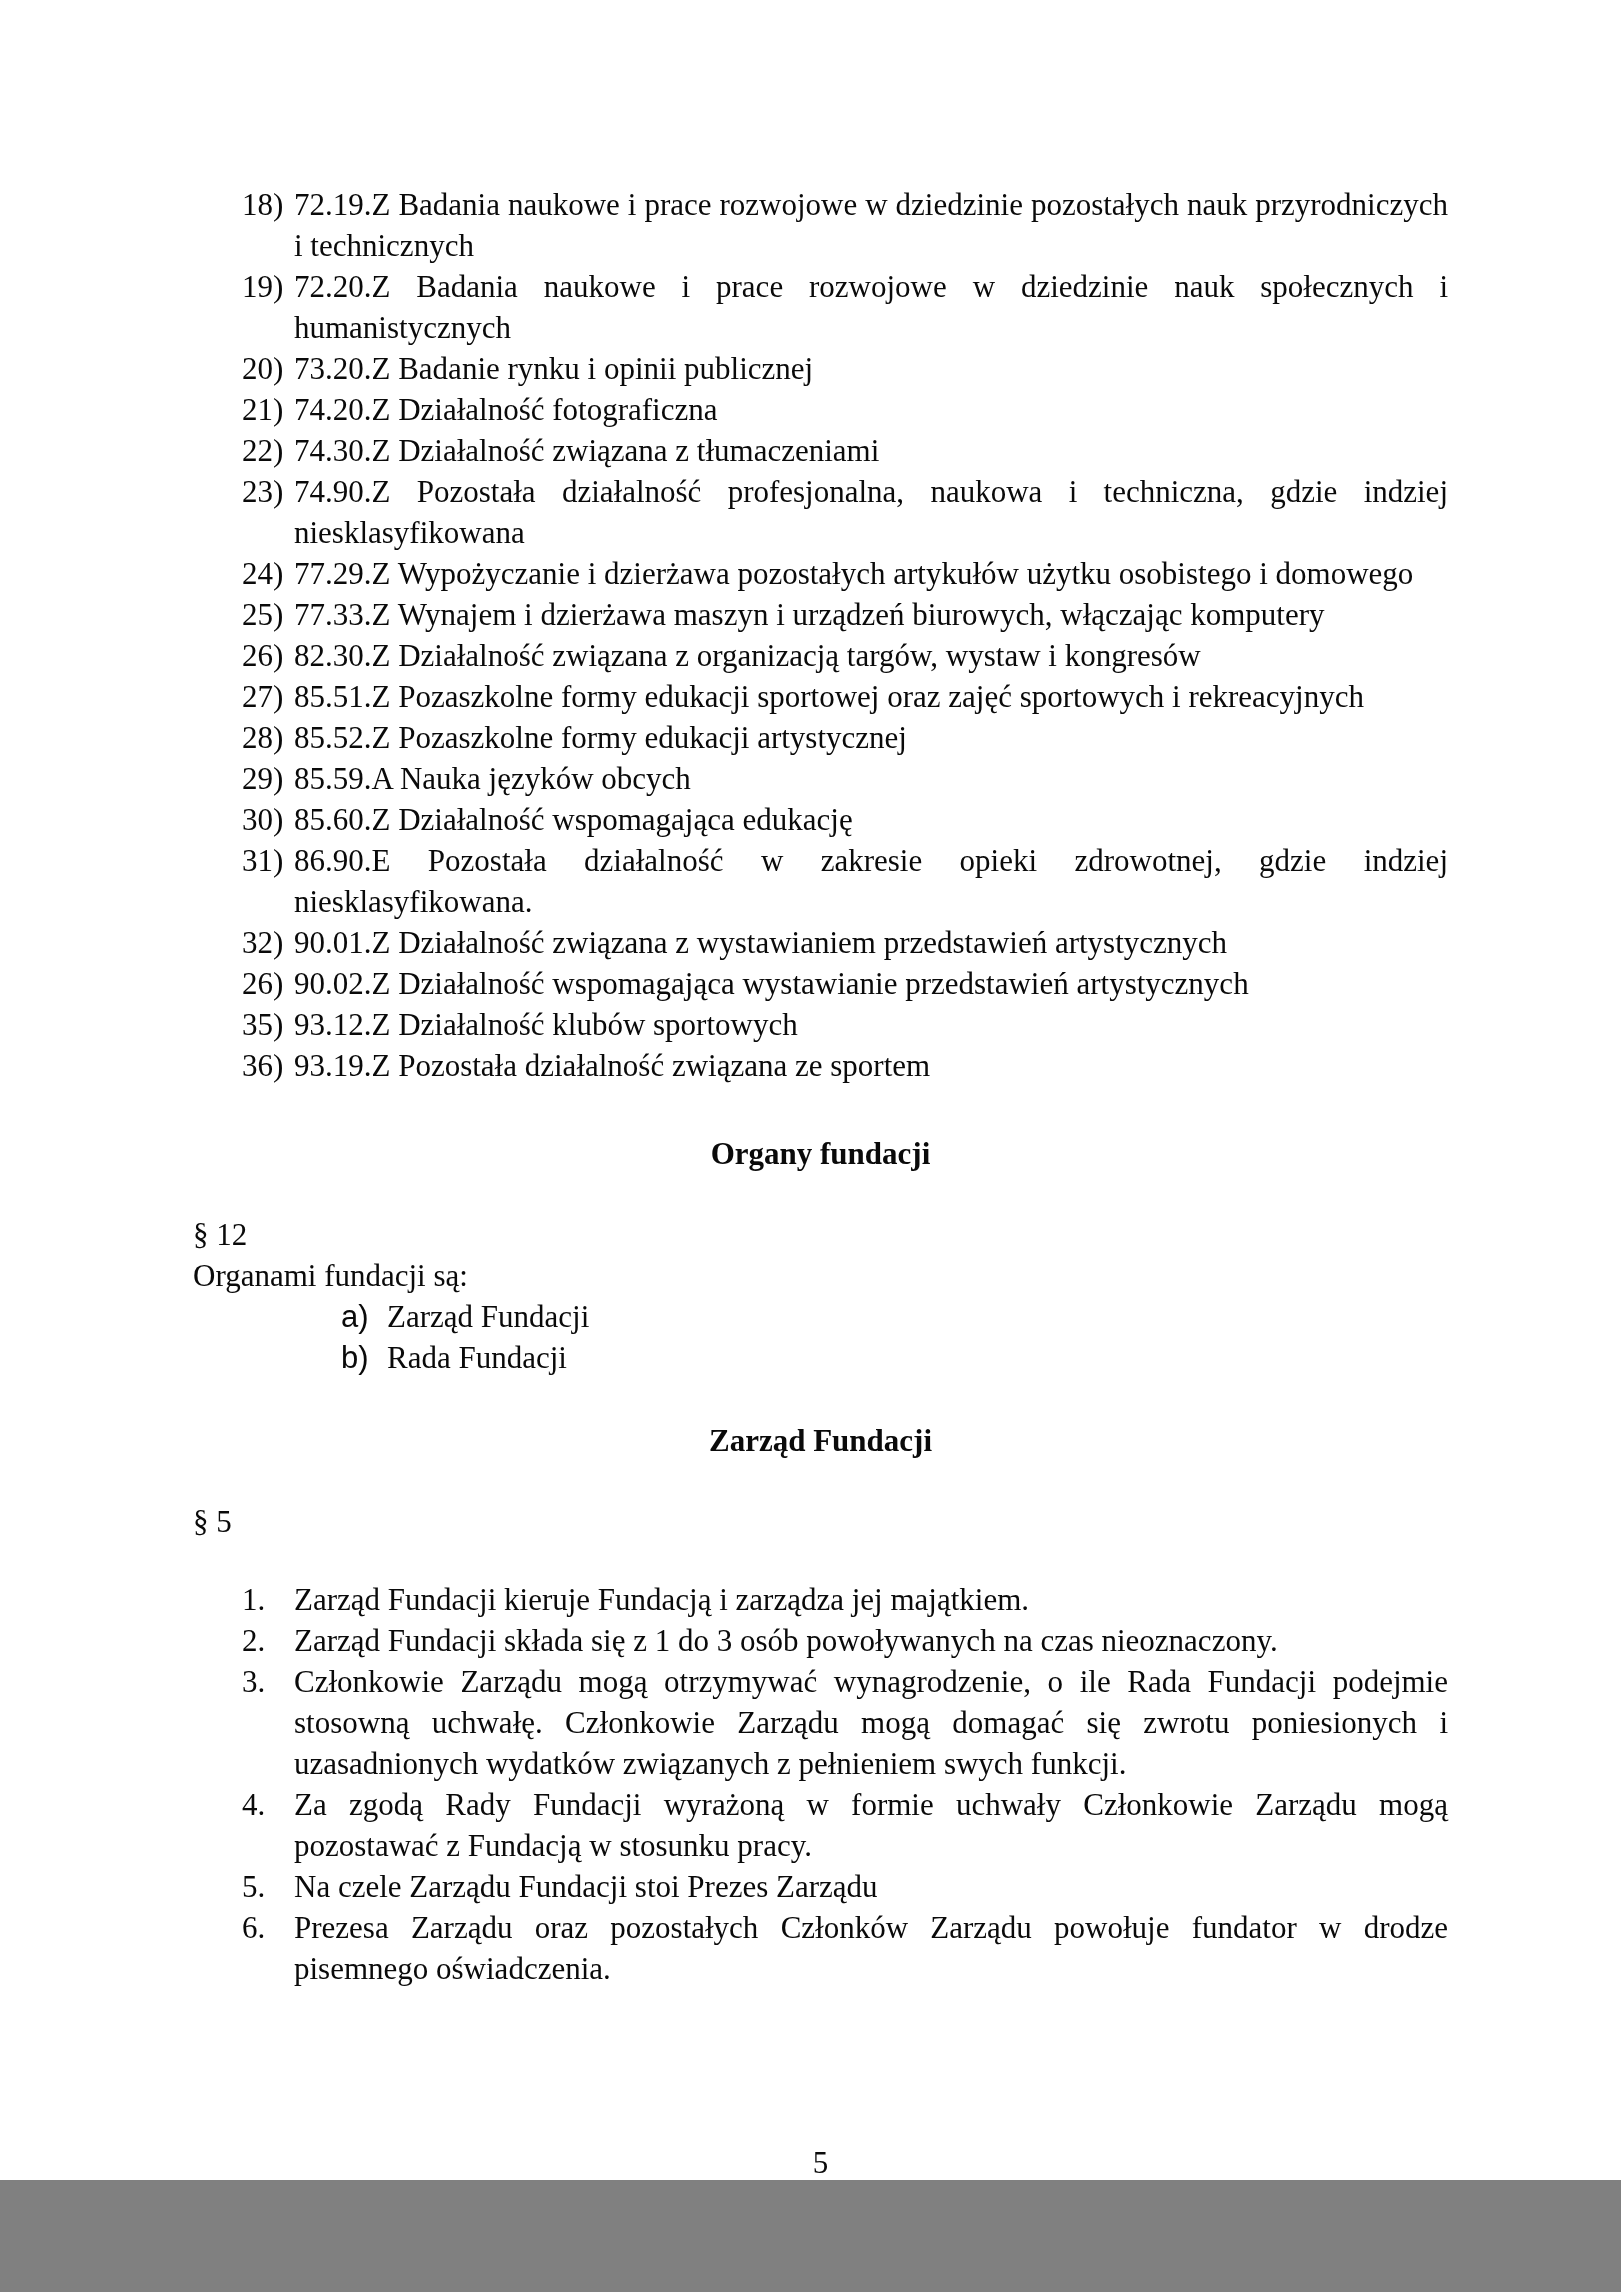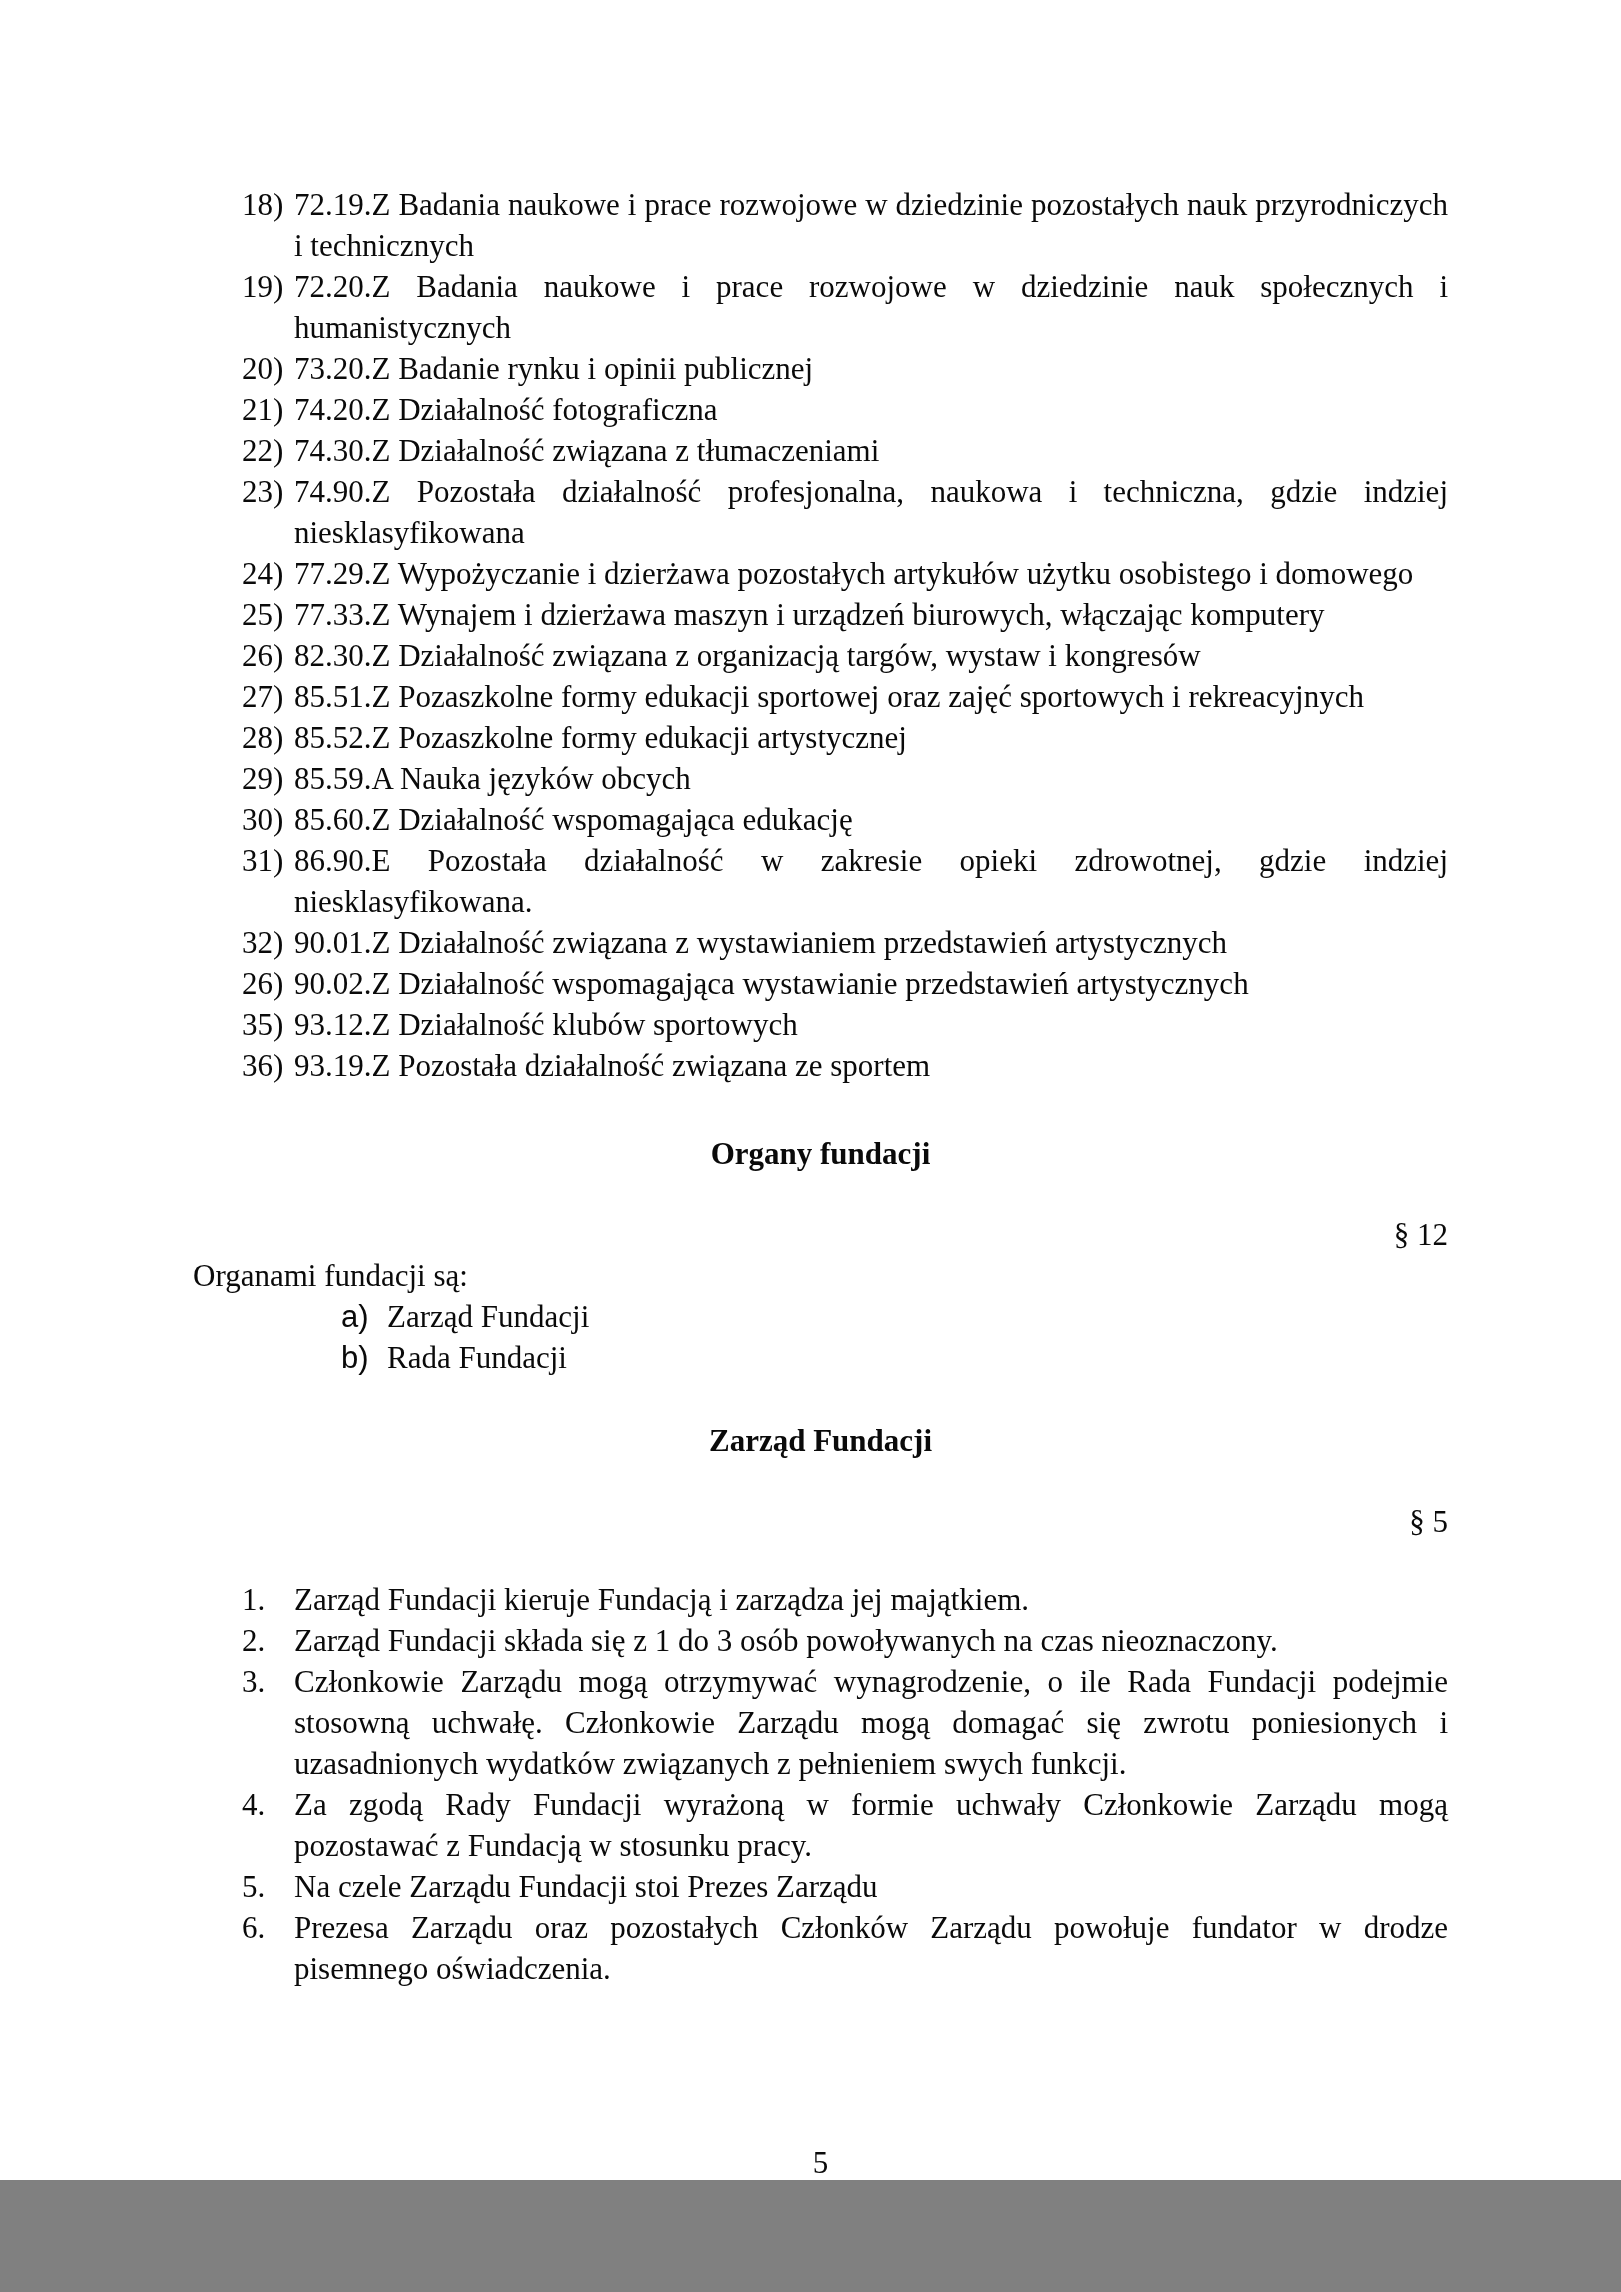--- a/index.html
+++ b/index.html
@@ -31,21 +31,21 @@
     text-align-last: left;
   }
   
   .heading {
     text-align: center;
     font-weight: bold;
     margin-top: 47px;
   }
   
   .section-mark {
-    text-align: right;
+    text-align: left;
     margin-top: 40px;
   }
   .intro { text-align: left; }
   
   .organ-list { list-style: none; }
   .organ-item { display: flex; align-items: flex-start; }
   .organ-item .marker {
     flex: 0 0 46px;
     margin-left: 148px;
     font-family: "Liberation Sans", "DejaVu Sans", sans-serif;

